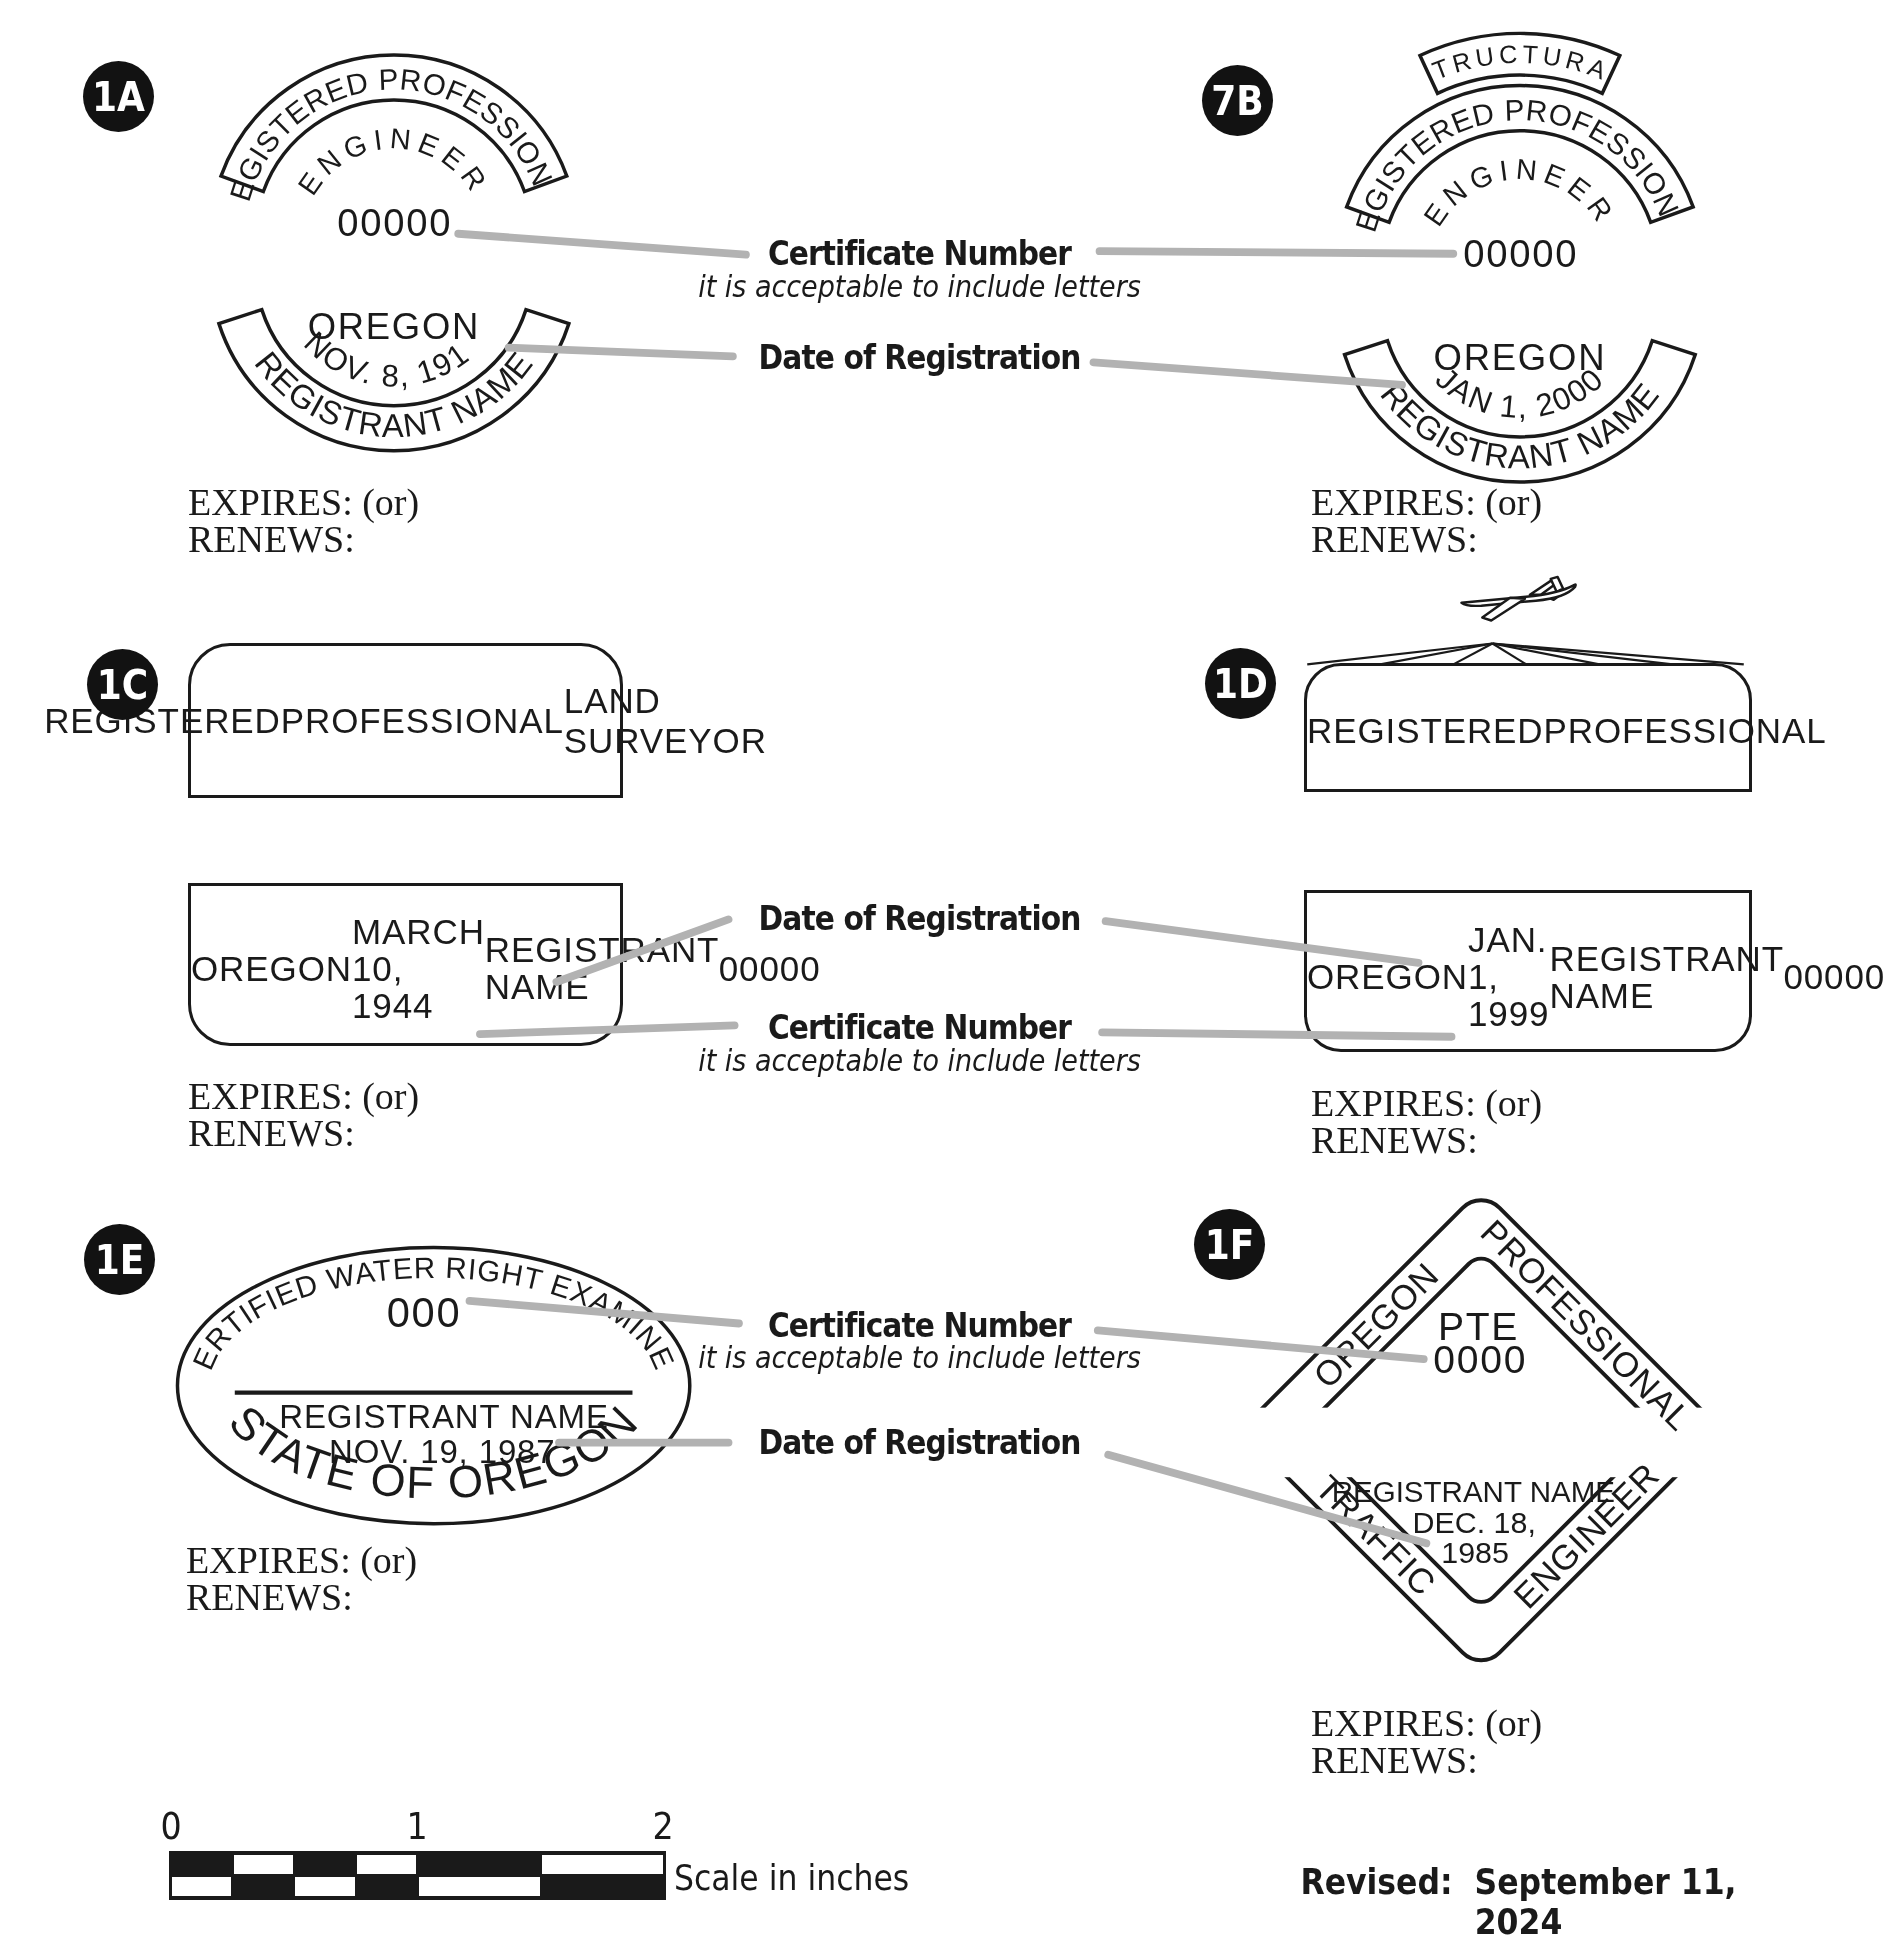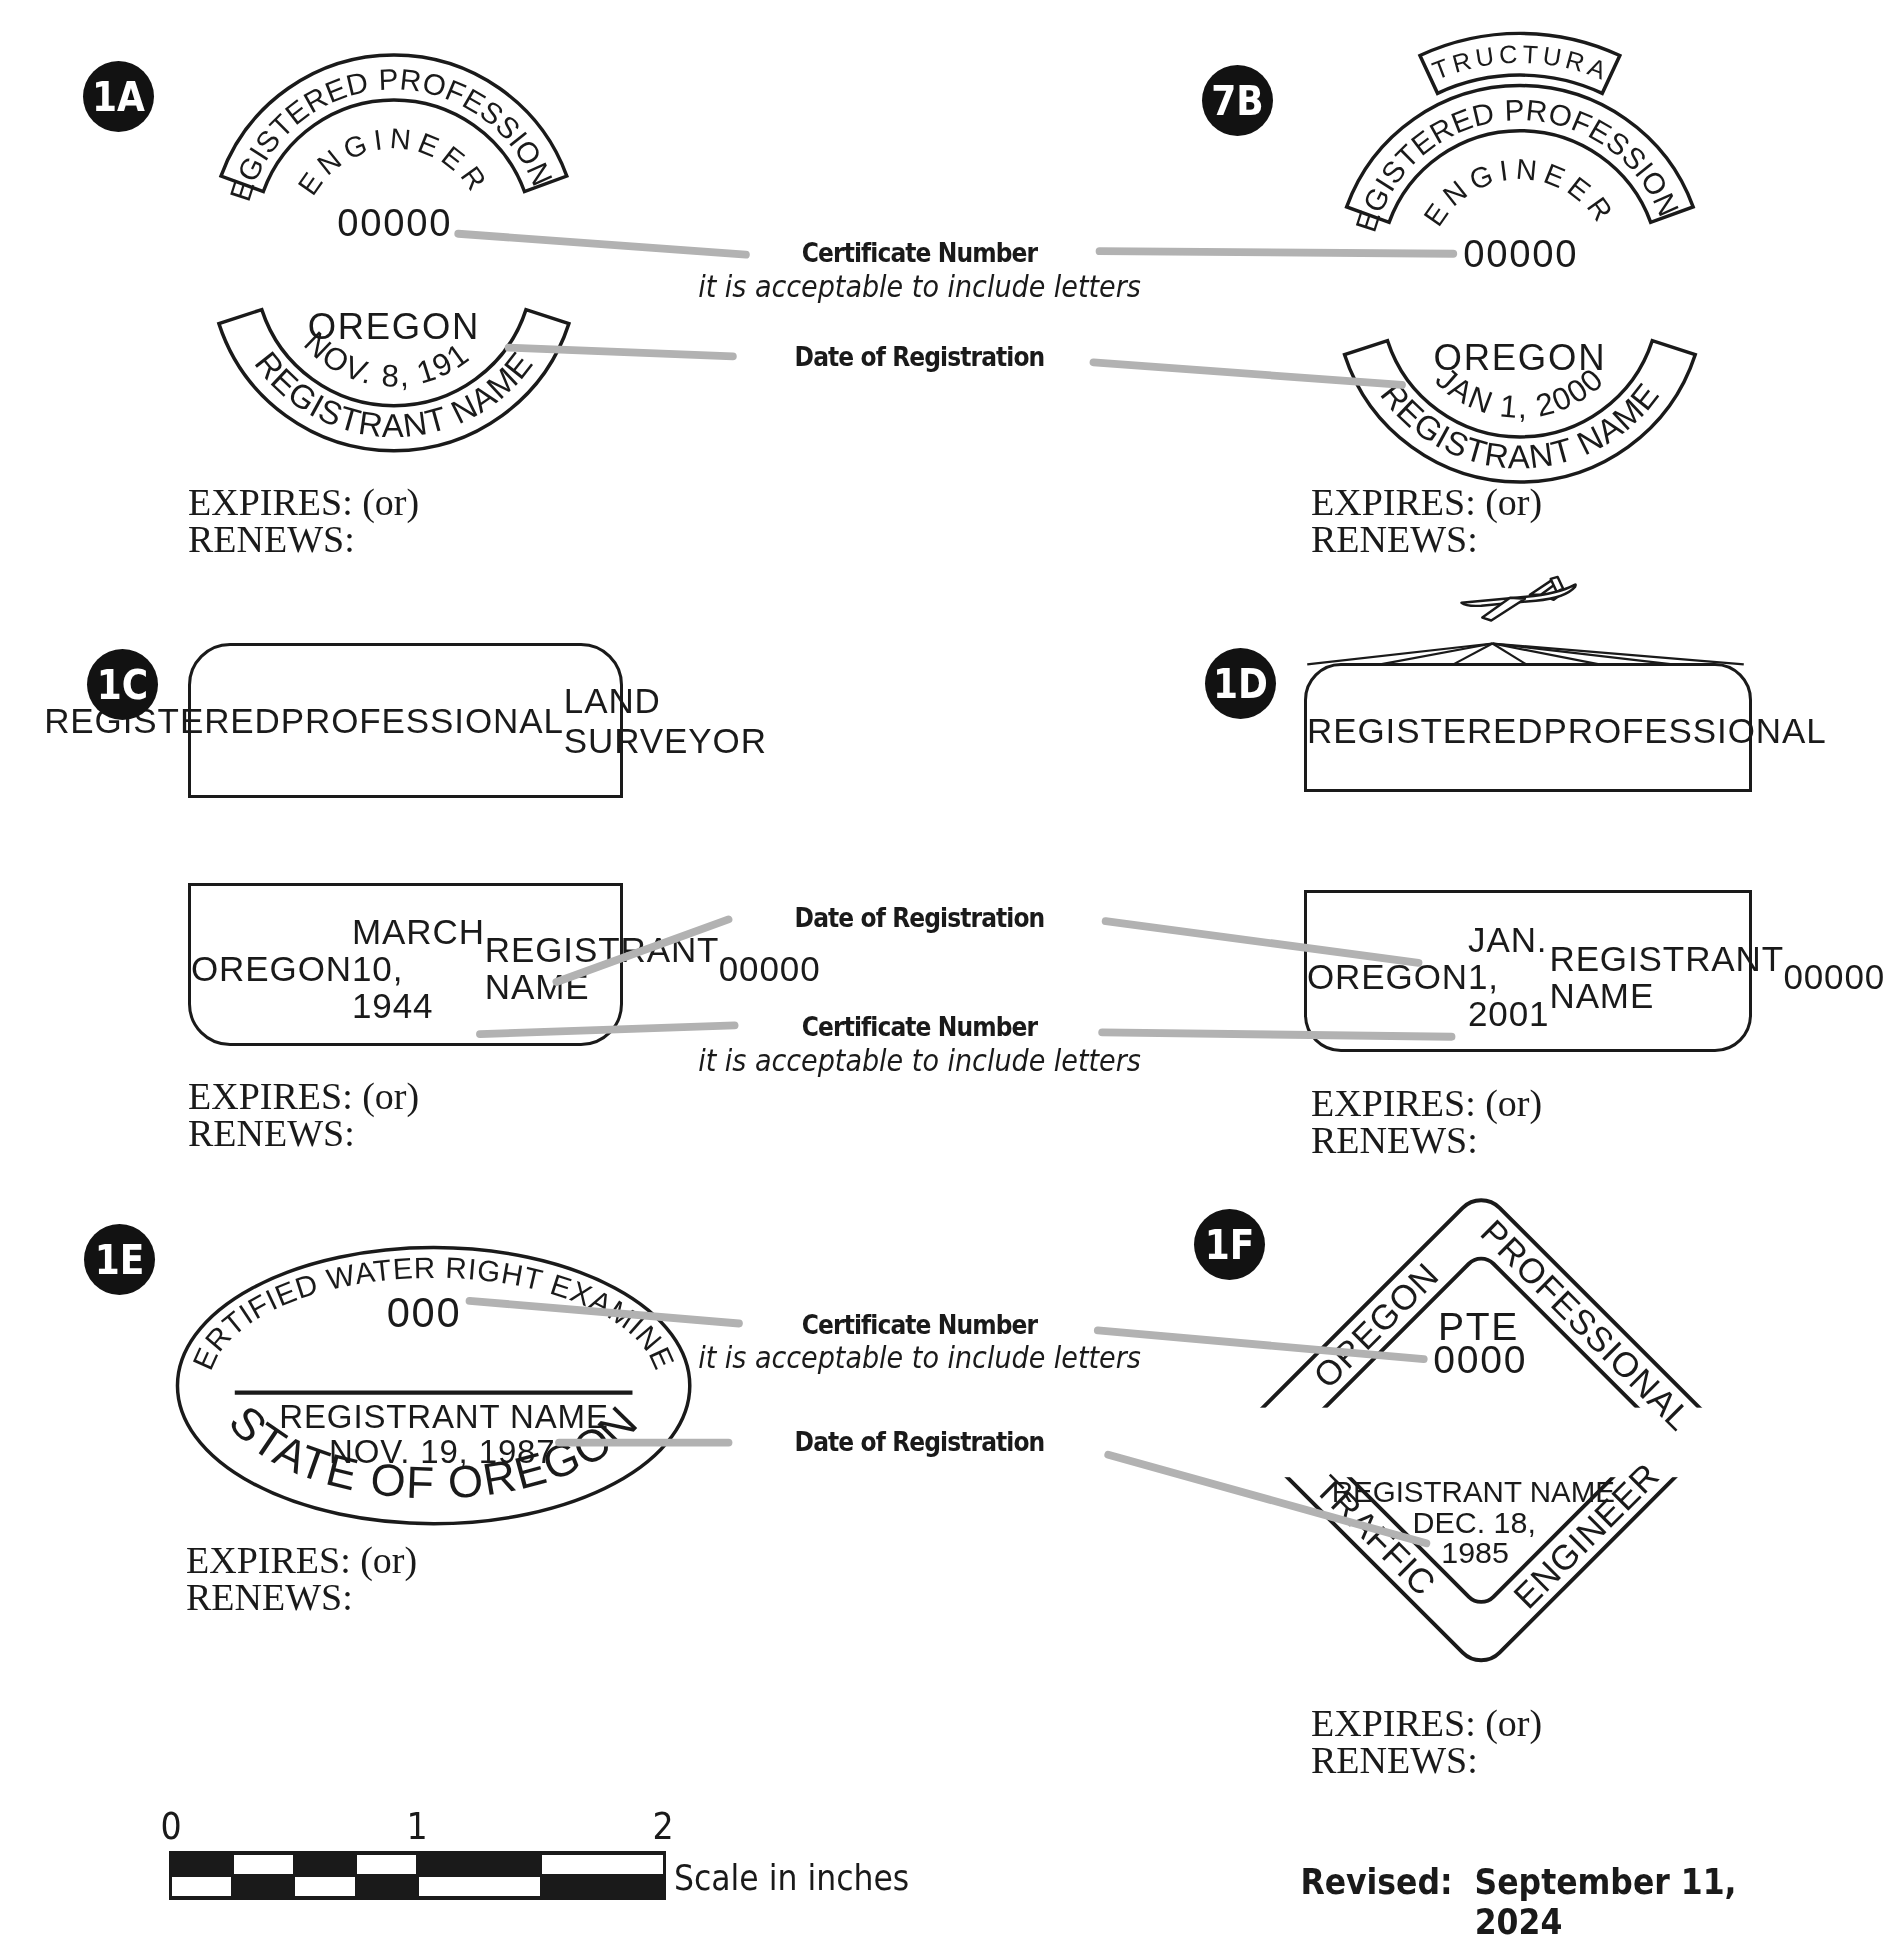--- a/index.html
+++ b/index.html
@@ -4,21 +4,21 @@
 <style>
   html,body{margin:0;padding:0;background:#fff;}
   #canvas{position:relative;width:1895px;height:1957px;background:#ffffff;overflow:hidden;
           font-family:"Liberation Sans",sans-serif;color:#1a1a1a;border-radius:29px;}
   .badge{position:absolute;width:71px;height:71px;border-radius:50%;background:#121212;color:#fff;
          display:flex;align-items:center;justify-content:center;
          font-family:"DejaVu Sans",sans-serif;font-stretch:condensed;font-weight:bold;font-size:40px;z-index:4;}
   .cond{font-family:"DejaVu Sans",sans-serif;font-stretch:condensed;}
   .lbl{position:absolute;width:521px;text-align:center;z-index:6;}
   .lbl-title{font-family:"DejaVu Sans",sans-serif;font-stretch:condensed;font-weight:bold;
-             font-size:26px;line-height:45px;letter-spacing:-0.9px;}
+             font-size:33px;line-height:45px;letter-spacing:-0.9px;}
   .lbl-note{font-family:"DejaVu Sans",sans-serif;font-stretch:condensed;font-style:italic;
             font-size:30px;line-height:33px;}
   .exp{position:absolute;font-family:Liberation Serif, serif;font-stretch:condensed;
        font-size:38px;line-height:37px;z-index:3;}
   .rbox{position:absolute;border:3.5px solid #1a1a1a;background:#fff;display:flex;flex-direction:row;
         align-items:center;font-size:35px;letter-spacing:0.9px;z-index:2;}
   .rline{line-height:40px;}
   .rline4{line-height:37px;}
   .stamp-svg{position:absolute;z-index:2;overflow:visible;}
   .stamp-text{font-family:"Liberation Sans",sans-serif;fill:#1a1a1a;}
@@ -125,21 +125,21 @@
       <path d="M 20 58 L 150 46 Q 215 40 248 22 Q 252 20 249 26 Q 230 48 170 54 L 60 64 Q 30 66 20 58 Z"></path>
       <path d="M 148 50 L 80 94 L 62 88 L 118 48 Z"></path>
     </g>
   </svg>
   <div class="rbox" style="left:1304px;top:663px;width:442px;height:118px;border-radius:37px 37px 0 0;padding-top:5.2px;">
     <div style="line-height:39px">REGISTERED</div>
     <div style="line-height:39px">PROFESSIONAL</div>
   </div>
   <div class="rbox" style="left:1304px;top:890px;width:442px;height:145px;border-radius:0 0 37px 37px;padding-top:11.3px;">
     <div class="rline4">OREGON</div>
-    <div class="rline4">JAN. 1, 2001</div>
+    <div class="rline4">JAN. 1, 1999</div>
     <div class="rline4">REGISTRANT NAME</div>
     <div class="rline4">00000</div>
   </div>
   <div class="exp" style="left:1311px;top:1085px">
     <div>EXPIRES: (or)</div>
     <div>RENEWS:</div>
   </div>
 
   <svg class="stamp-svg" style="left:174px;top:1243px" width="521" height="287" viewBox="0 0 600 330">
     <defs>

